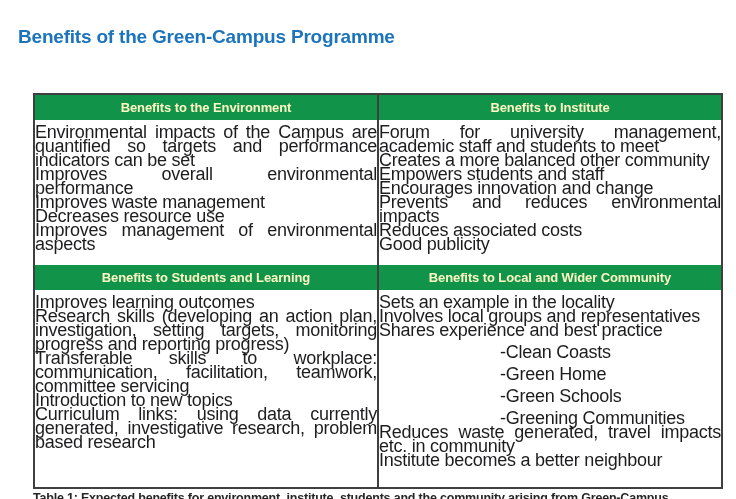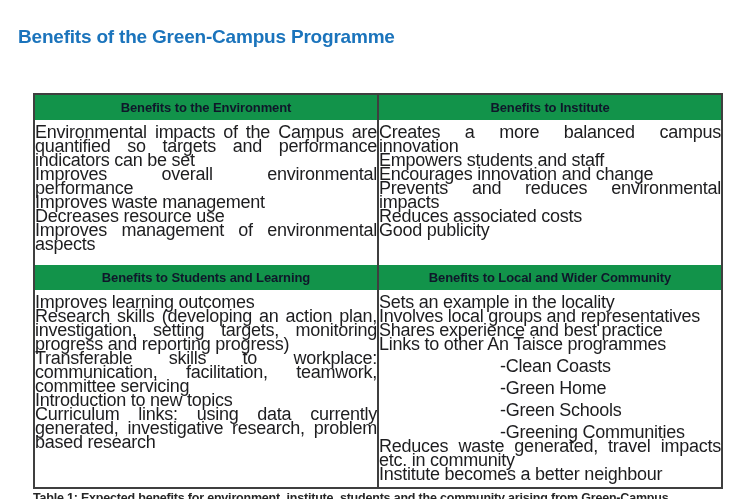--- a/index.html
+++ b/index.html
@@ -39,21 +39,21 @@
     display:grid;
     grid-template-columns:342px 1fr;
     grid-template-rows:25px 145px 25px 1fr;
     background:#ffffff;
   }
   .col-right{
     border-left:2px solid var(--border);
   }
   .cell-header{
     background:var(--green);
-    color:#0f172a;
+    color:#fef9c3;
     font-weight:bold;
     font-size:13px;
     display:flex;
     align-items:center;
     justify-content:center;
     letter-spacing:-0.1px;
   }
   .cell-list{
     padding-top:5px;
     overflow:hidden;
@@ -108,21 +108,22 @@
           <li>Environmental impacts of the Campus are quantified so targets and performance indicators can be set</li>
           <li>Improves overall environmental performance</li>
           <li>Improves waste management</li>
           <li>Decreases resource use</li>
           <li>Improves management of environmental aspects</li>
         </ul>
     </div>
 
     <div class="cell-list col-right">
       <ul>
-          <li>Creates a more balanced campus innovation</li>
+          <li>Forum for university management, academic staff and students to meet</li>
+          <li>Creates a more balanced other community</li>
           <li>Empowers students and staff</li>
           <li>Encourages innovation and change</li>
           <li>Prevents and reduces environmental impacts</li>
           <li>Reduces associated costs</li>
           <li>Good publicity</li>
         </ul>
     </div>
 
     <div class="cell-header col-left">Benefits to Students and Learning</div>
 
@@ -136,21 +137,20 @@
           <li>Introduction to new topics</li>
           <li>Curriculum links: using data currently generated, investigative research, problem based research</li>
         </ul>
     </div>
 
     <div class="cell-list col-right">
       <ul>
           <li>Sets an example in the locality</li>
           <li>Involves local groups and representatives</li>
           <li>Shares experience and best practice</li>
-          <li>Links to other An Taisce programmes</li>
           <li class="sub">Clean Coasts</li>
           <li class="sub">Green Home</li>
           <li class="sub">Green Schools</li>
           <li class="sub">Greening Communities</li>
           <li>Reduces waste generated, travel impacts etc. in community</li>
           <li>Institute becomes a better neighbour</li>
         </ul>
     </div>
 
   </div>

